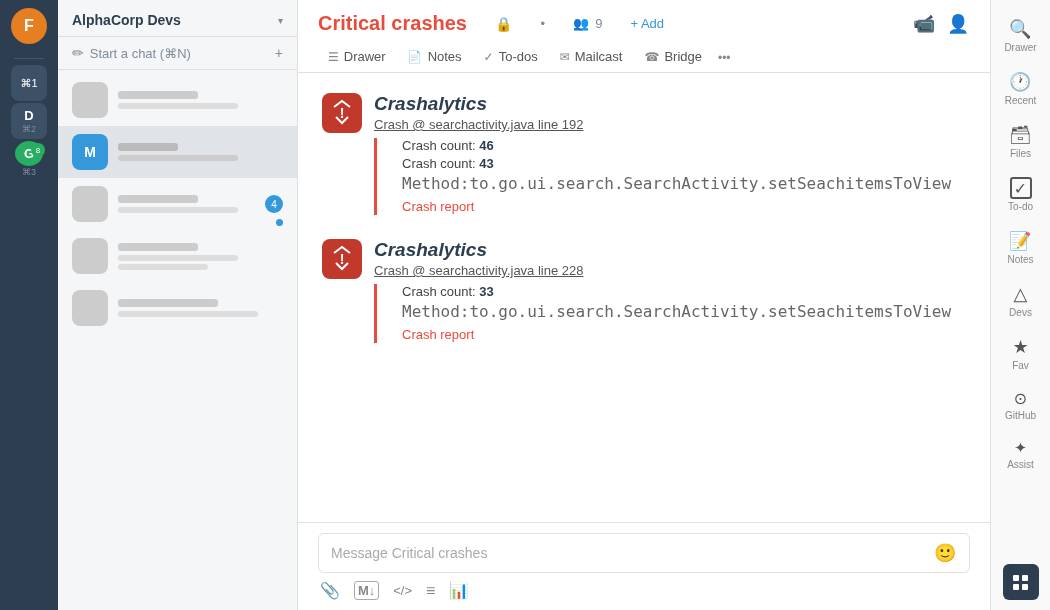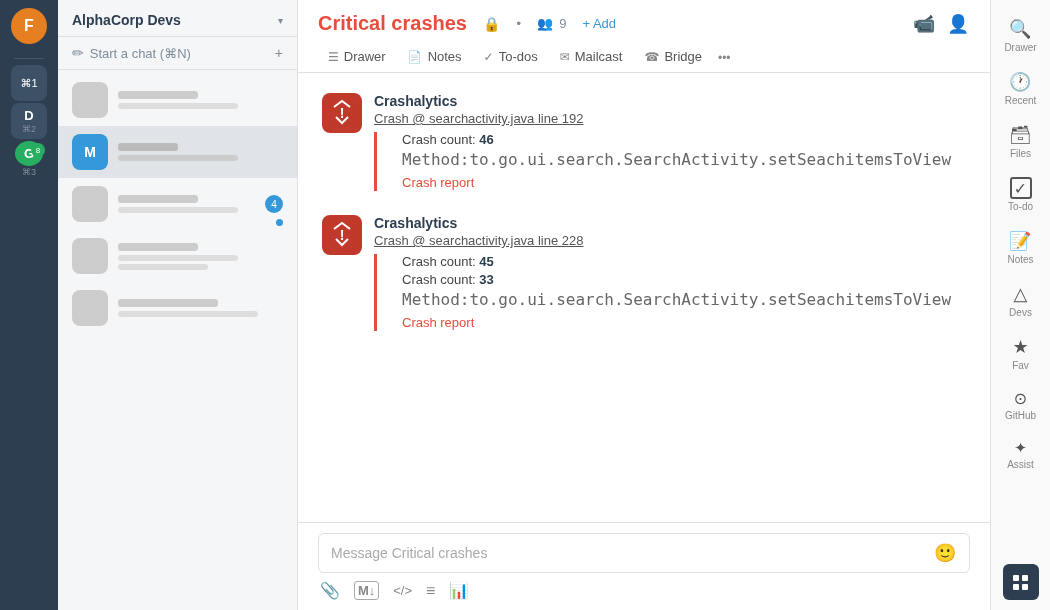--- a/index.html
+++ b/index.html
@@ -74,21 +74,21 @@
     .unread-dot { width: 7px; height: 7px; border-radius: 50%; background: #3498db; position: absolute; bottom: 6px; right: 14px; }
 
     
     .main {
       flex: 1; display: flex; flex-direction: column; background: #fff; min-width: 0;
     }
     .main-header {
       padding: 12px 20px 0; border-bottom: 1px solid #e0e0e0;
     }
     .main-title-row {
-      display: flex; align-items: center; gap: 16px; margin-bottom: 8px;
+      display: flex; align-items: center; gap: 28px; margin-bottom: 8px;
     }
     .main-title { font-size: 20px; font-weight: 700; color: #e74c3c; }
     .title-lock { color: #aaa; font-size: 14px; }
     .title-meta { display: flex; align-items: center; gap: 6px; color: #7f8c9a; font-size: 13px; }
     .title-add { color: #3498db; font-size: 13px; cursor: pointer; }
     .title-actions { margin-left: auto; display: flex; gap: 12px; color: #7f8c9a; font-size: 18px; }
     .title-actions span { cursor: pointer; }
     .main-tabs {
       display: flex; align-items: center; gap: 2px;
     }
@@ -107,21 +107,21 @@
     .message-block { display: flex; gap: 12px; }
     .msg-avatar {
       width: 40px; height: 40px; border-radius: 8px;
       background: #c0392b; flex-shrink: 0;
       display: flex; align-items: center; justify-content: center;
     }
     .crashalytics-icon {
       width: 32px; height: 32px;
     }
     .msg-content { flex: 1; }
-    .msg-sender { font-size: 14px; font-weight: 700; color: #2c3e50; margin-bottom: 2px; }
+    .msg-sender { font-size: 19px; font-weight: 700; color: #2c3e50; margin-bottom: 2px; font-style: italic; }
     .msg-subtitle { font-size: 13px; color: #555; margin-bottom: 6px; text-decoration: underline; }
     .msg-body { border-left: 3px solid #e74c3c; padding-left: 25px; }
     .msg-line { font-size: 13px; color: #444; margin-bottom: 3px; }
     .msg-line strong { color: #2c3e50; }
     .msg-line-long { font-size: 16px; color: #666; margin-bottom: 4px; font-family: monospace; }
     .crash-report-link { font-size: 13px; color: #e74c3c; cursor: pointer; text-decoration: none; }
 
     
     .input-area {
       border-top: 1px solid #e0e0e0; padding: 10px 20px; margin-top: 31px;
@@ -285,40 +285,40 @@
           <text x="16" y="21" text-anchor="middle" fill="white" font-size="14" font-weight="bold">!</text>
           <path d="M8 10 L16 4 L24 10" fill="none" stroke="white" stroke-width="2"></path>
           <path d="M10 20 L16 26 L22 20" fill="none" stroke="white" stroke-width="2"></path>
         </svg>
       </div>
       <div class="msg-content">
         <div class="msg-sender">Crashalytics</div>
         <div class="msg-subtitle">Crash @ searchactivity.java line 192</div>
         <div class="msg-body">
           <div class="msg-line">Crash count: <strong>46</strong></div>
+          <div class="msg-line">Crash count: <strong>43</strong></div>
           <div class="msg-line-long">Method:to.go.ui.search.SearchActivity.setSeachitemsToView</div>
           <a class="crash-report-link">Crash report</a>
         </div>
       </div>
     </div>
 
     <div class="message-block">
       <div class="msg-avatar">
         <svg class="crashalytics-icon" viewBox="0 0 32 32">
           <circle cx="16" cy="16" r="14" fill="#c0392b"></circle>
           <text x="16" y="21" text-anchor="middle" fill="white" font-size="14" font-weight="bold">!</text>
           <path d="M8 10 L16 4 L24 10" fill="none" stroke="white" stroke-width="2"></path>
           <path d="M10 20 L16 26 L22 20" fill="none" stroke="white" stroke-width="2"></path>
         </svg>
       </div>
       <div class="msg-content">
         <div class="msg-sender">Crashalytics</div>
         <div class="msg-subtitle">Crash @ searchactivity.java line 228</div>
         <div class="msg-body">
-          <div class="msg-line">Crash count: <strong>45</strong></div>
           <div class="msg-line">Crash count: <strong>33</strong></div>
           <div class="msg-line-long">Method:to.go.ui.search.SearchActivity.setSeachitemsToView</div>
           <a class="crash-report-link">Crash report</a>
         </div>
       </div>
     </div>
   </div>
 
   <div class="input-area">
     <div class="input-box">

